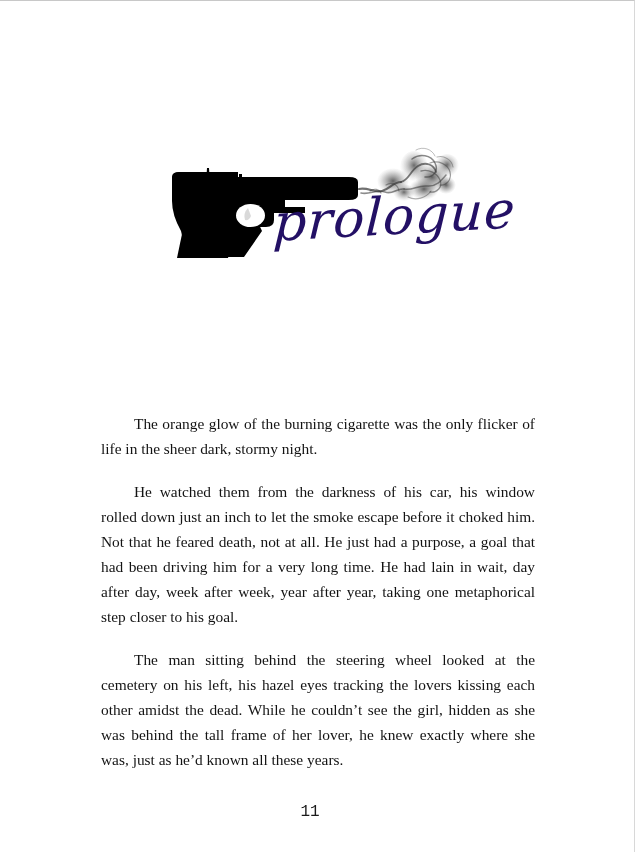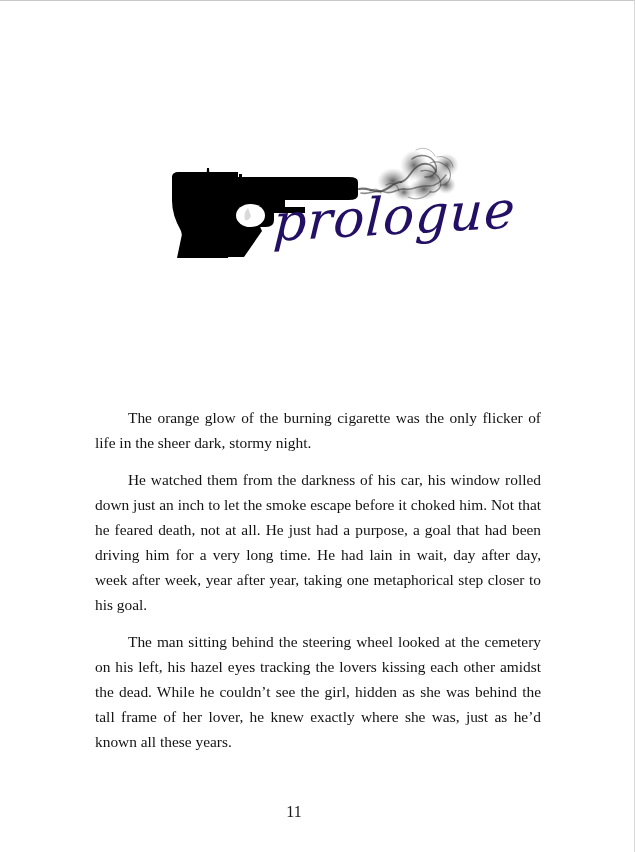--- a/index.html
+++ b/index.html
@@ -56,35 +56,35 @@
     top: 392px;
     width: 470px;
     font-family: "Liberation Serif", "DejaVu Serif", serif;
     font-size: 15.4px;
     line-height: 25px;
     color: #131313;
     text-align: justify;
     text-justify: inter-word;
   }
   .body-text p {
-    margin: 12px;
+    margin: 18px;
     text-indent: 33px;
   }
   .body-text p:last-child {
     text-align: justify;
   }
 
   
   .page-number {
     position: absolute;
-    left: 0;
+    left: 16px;
     top: 802px;
     width: 588px;
     text-align: center;
-    font-family: Liberation Serif, serif;
+    font-family: Liberation Mono, monospace;
     font-size: 16px;
     color: #1a1a1a;
   }
 </style>
 </head>
 <body>
 
 <div class="page">
 
   <div class="chapter-art">

